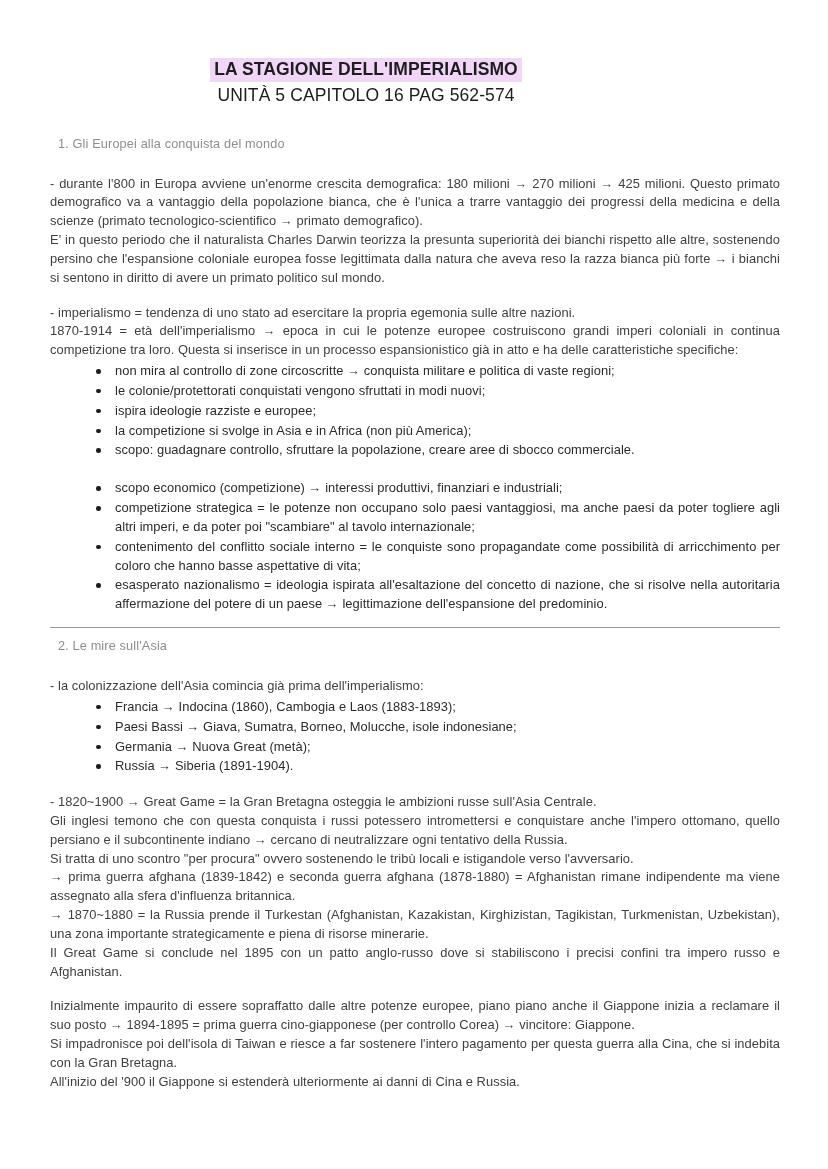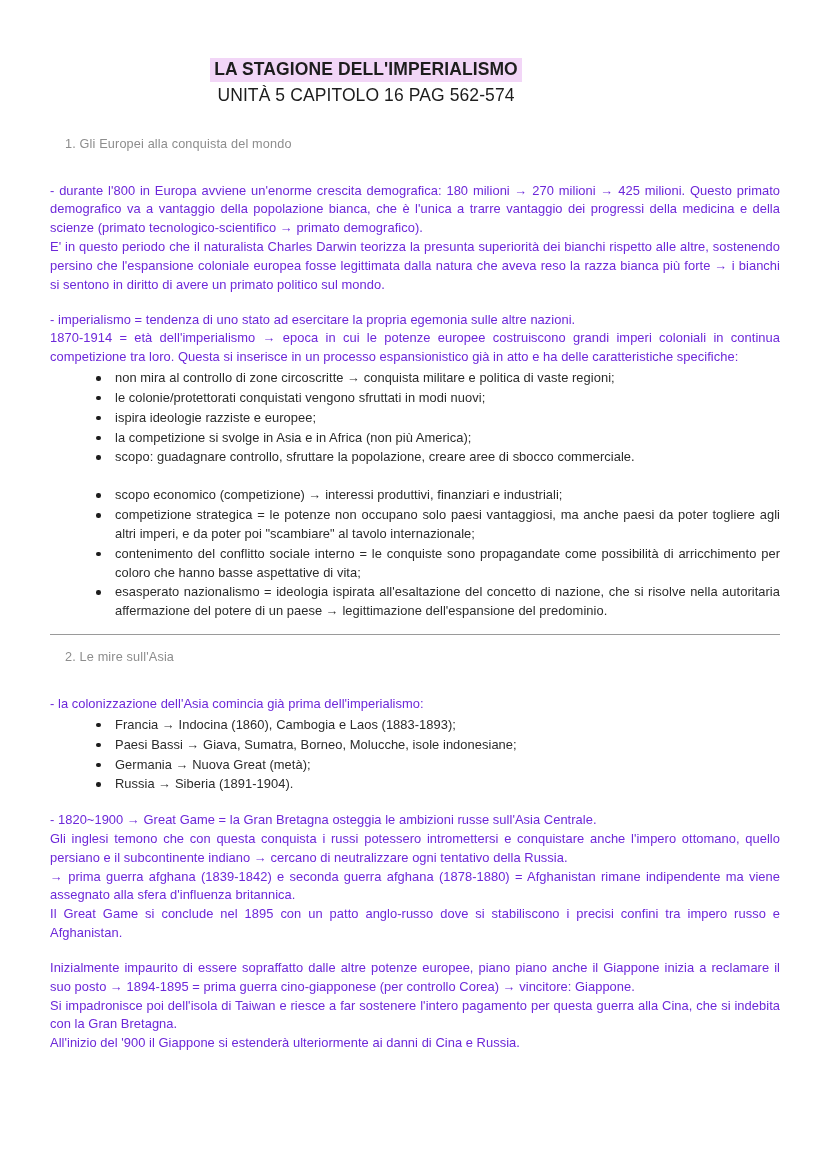--- a/index.html
+++ b/index.html
@@ -47,41 +47,41 @@
     color: #1d1d1d;
     line-height: 1.2;
   }
 
   
   .section-head {
     font-size: 12.7px;
     color: #8d8d8d;
     font-weight: 400;
     letter-spacing: .15px;
-    margin: 15px;
+    margin: 8px;
     padding: 0;
   }
   .sec1-wrap { margin-top: 31px; }
   .sec2-wrap { margin-top: 0; }
 
   hr.rule {
     border: none;
     border-top: 1px solid #9a9a9a;
     margin: 13px 0 11px 0;
     height: 0;
   }
 
   
   p.para {
     margin: 0;
     font-size: 12.9px;
     line-height: 1.46;
     text-align: justify;
     text-justify: inter-word;
-    color: #6d28d9;
+    color: #404040;
     letter-spacing: .05px;
   }
   p.para.nojust { text-align: left; }
   .gap-md { height: 16px; }
 
   
   ul.bullets {
     margin: 2px 0 0 0;
     padding-left: 46px;
     list-style: none;
@@ -163,21 +163,23 @@
       <ul class="bullets">
         <li class="noj">Francia → Indocina (1860), Cambogia e Laos (1883-1893);</li>
         <li class="noj">Paesi Bassi → Giava, Sumatra, Borneo, Molucche, isole indonesiane;</li>
         <li class="noj">Germania → Nuova Great (metà);</li>
         <li class="noj">Russia → Siberia (1891-1904).</li>
       </ul>
 
       <div class="gap-md"></div>
       <p class="para nojust">- 1820~1900 → Great Game = la Gran Bretagna osteggia le ambizioni russe sull'Asia Centrale.</p>
       <p class="para">Gli inglesi temono che con questa conquista i russi potessero intromettersi e conquistare anche l'impero ottomano, quello persiano e il subcontinente indiano → cercano di neutralizzare ogni tentativo della Russia.</p>
+      <p class="para nojust">Si tratta di uno scontro "per procura" ovvero sostenendo le tribù locali e istigandole verso l'avversario.</p>
       <p class="para">→ prima guerra afghana (1839-1842) e seconda guerra afghana (1878-1880) = Afghanistan rimane indipendente ma viene assegnato alla sfera d'influenza britannica.</p>
+      <p class="para">→ 1870~1880 = la Russia prende il Turkestan (Afghanistan, Kazakistan, Kirghizistan, Tagikistan, Turkmenistan, Uzbekistan), una zona importante strategicamente e piena di risorse minerarie.</p>
       <p class="para">Il Great Game si conclude nel 1895 con un patto anglo-russo dove si stabiliscono i precisi confini tra impero russo e Afghanistan.</p>
 
       <div class="gap-md"></div>
       <p class="para">Inizialmente impaurito di essere sopraffatto dalle altre potenze europee, piano piano anche il Giappone inizia a reclamare il suo posto → 1894-1895 = prima guerra cino-giapponese (per controllo Corea) → vincitore: Giappone.</p>
       <p class="para">Si impadronisce poi dell'isola di Taiwan e riesce a far sostenere l'intero pagamento per questa guerra alla Cina, che si indebita con la Gran Bretagna.</p>
       <p class="para nojust">All'inizio del '900 il Giappone si estenderà ulteriormente ai danni di Cina e Russia.</p>
 
     </div>
 
   </div>

